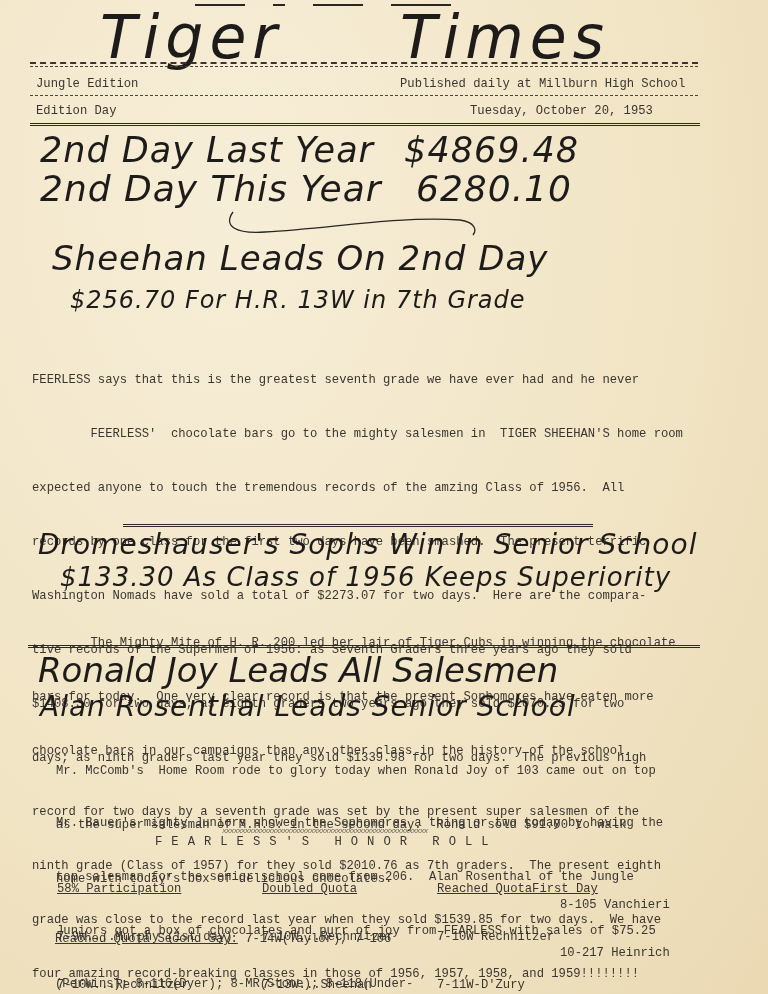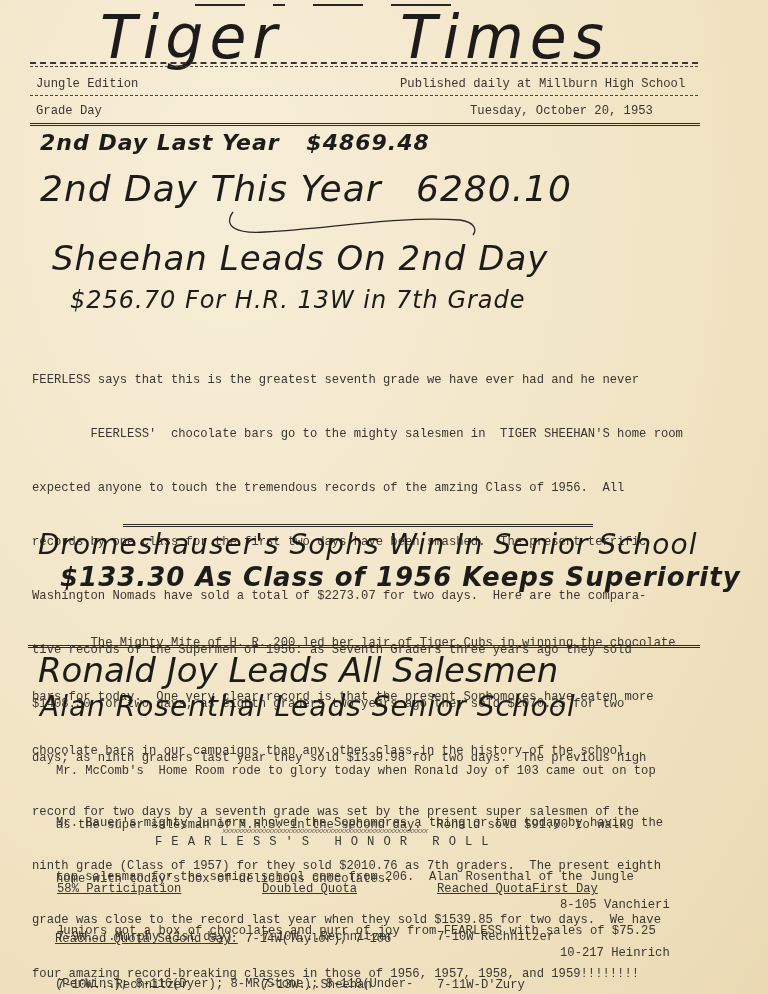--- a/index.html
+++ b/index.html
@@ -32,25 +32,25 @@
   <span style="width:50px"></span><span style="width:12px"></span><span style="width:50px"></span><span style="width:60px"></span>
 </div>
 <div class="abs hand title">Tiger</div>
 <div class="abs hand title title2">Times</div>
 
 <div class="rule" style="top:62px;left:30px;width:668px;"></div>
 <div class="rule thin" style="top:66px;left:30px;width:668px;"></div>
 <div class="abs mono" style="top:77px;left:36px;">Jungle Edition</div>
 <div class="abs mono" style="top:77px;left:400px;">Published daily at Millburn High School</div>
 <div class="rule thin" style="top:95px;left:30px;width:668px;"></div>
-<div class="abs mono" style="top:104px;left:36px;">Grade Day</div>
+<div class="abs mono" style="top:104px;left:36px;">Edition Day</div>
 <div class="abs mono" style="top:104px;left:470px;">Tuesday, October 20, 1953</div>
 <div class="rule double" style="top:123px;left:30px;width:670px;"></div>
 
-<div class="abs hand" style="top:130px;left:40px;font-size:22px;font-weight:bold;">
+<div class="abs hand" style="top:130px;left:40px;font-size:35px;">
   <span>2nd Day Last Year</span>
   <span style="margin-left:18px">$4869.48</span>
 </div>
 <div class="abs hand" style="top:168px;left:40px;font-size:36px;">
   <span>2nd Day This Year</span>
   <span style="margin-left:22px">6280.10</span>
 </div>
 <svg class="abs" style="top:208px;left:225px;" width="260" height="30">
   <path d="M8,4 C-2,18 10,26 40,24 C110,20 170,8 235,12 C250,14 252,22 248,27" fill="none" stroke="#2a2622" stroke-width="1.3"></path>
 </svg>
@@ -67,21 +67,21 @@
   <div>$1408.30 for two days; as eighth graders two years ago they sold $2070.25 for two</div>
   <div>days; as ninth graders last year they sold $1339.98 for two days.  The previous high</div>
   <div>record for two days by a seventh grade was set by the present super salesmen of the</div>
   <div>ninth grade (Class of 1957) for they sold $2010.76 as 7th graders.  The present eighth</div>
   <div>grade was close to the record last year when they sold $1539.85 for two days.  We have</div>
   <div>four amazing record-breaking classes in those of 1956, 1957, 1958, and 1959!!!!!!!!</div>
 </div>
 <div class="rule double" style="top:524px;left:123px;width:470px;"></div>
 
 <div class="abs hand" style="top:528px;left:38px;font-size:28px;">Dromeshauser's Sophs Win In Senior School</div>
-<div class="abs hand" style="top:562px;left:60px;font-size:26px;font-weight:bold;">$133.30 As Class of 1956 Keeps Superiority</div>
+<div class="abs hand" style="top:562px;left:60px;font-size:26px;">$133.30 As Class of 1956 Keeps Superiority</div>
 <div class="para mono" style="top:598px;left:32px;">
   <div>        The Mighty Mite of H. R. 200 led her lair of Tiger Cubs in winning the chocolate</div>
   <div>bars for today.  One very clear record is that the present Sophomores have eaten more</div>
   <div>chocolate bars in our campaigns than any other class in the history of the school.</div>
 </div>
 <div class="rule double" style="top:645px;left:28px;width:672px;"></div>
 
 <div class="abs hand" style="top:650px;left:38px;font-size:34px;letter-spacing:0px;">Ronald Joy Leads All Salesmen</div>
 <div class="abs hand" style="top:690px;left:40px;font-size:28px;">Alan Rosenthal Leads Senior School</div>
 <div class="para mono" style="top:726px;left:56px;">

